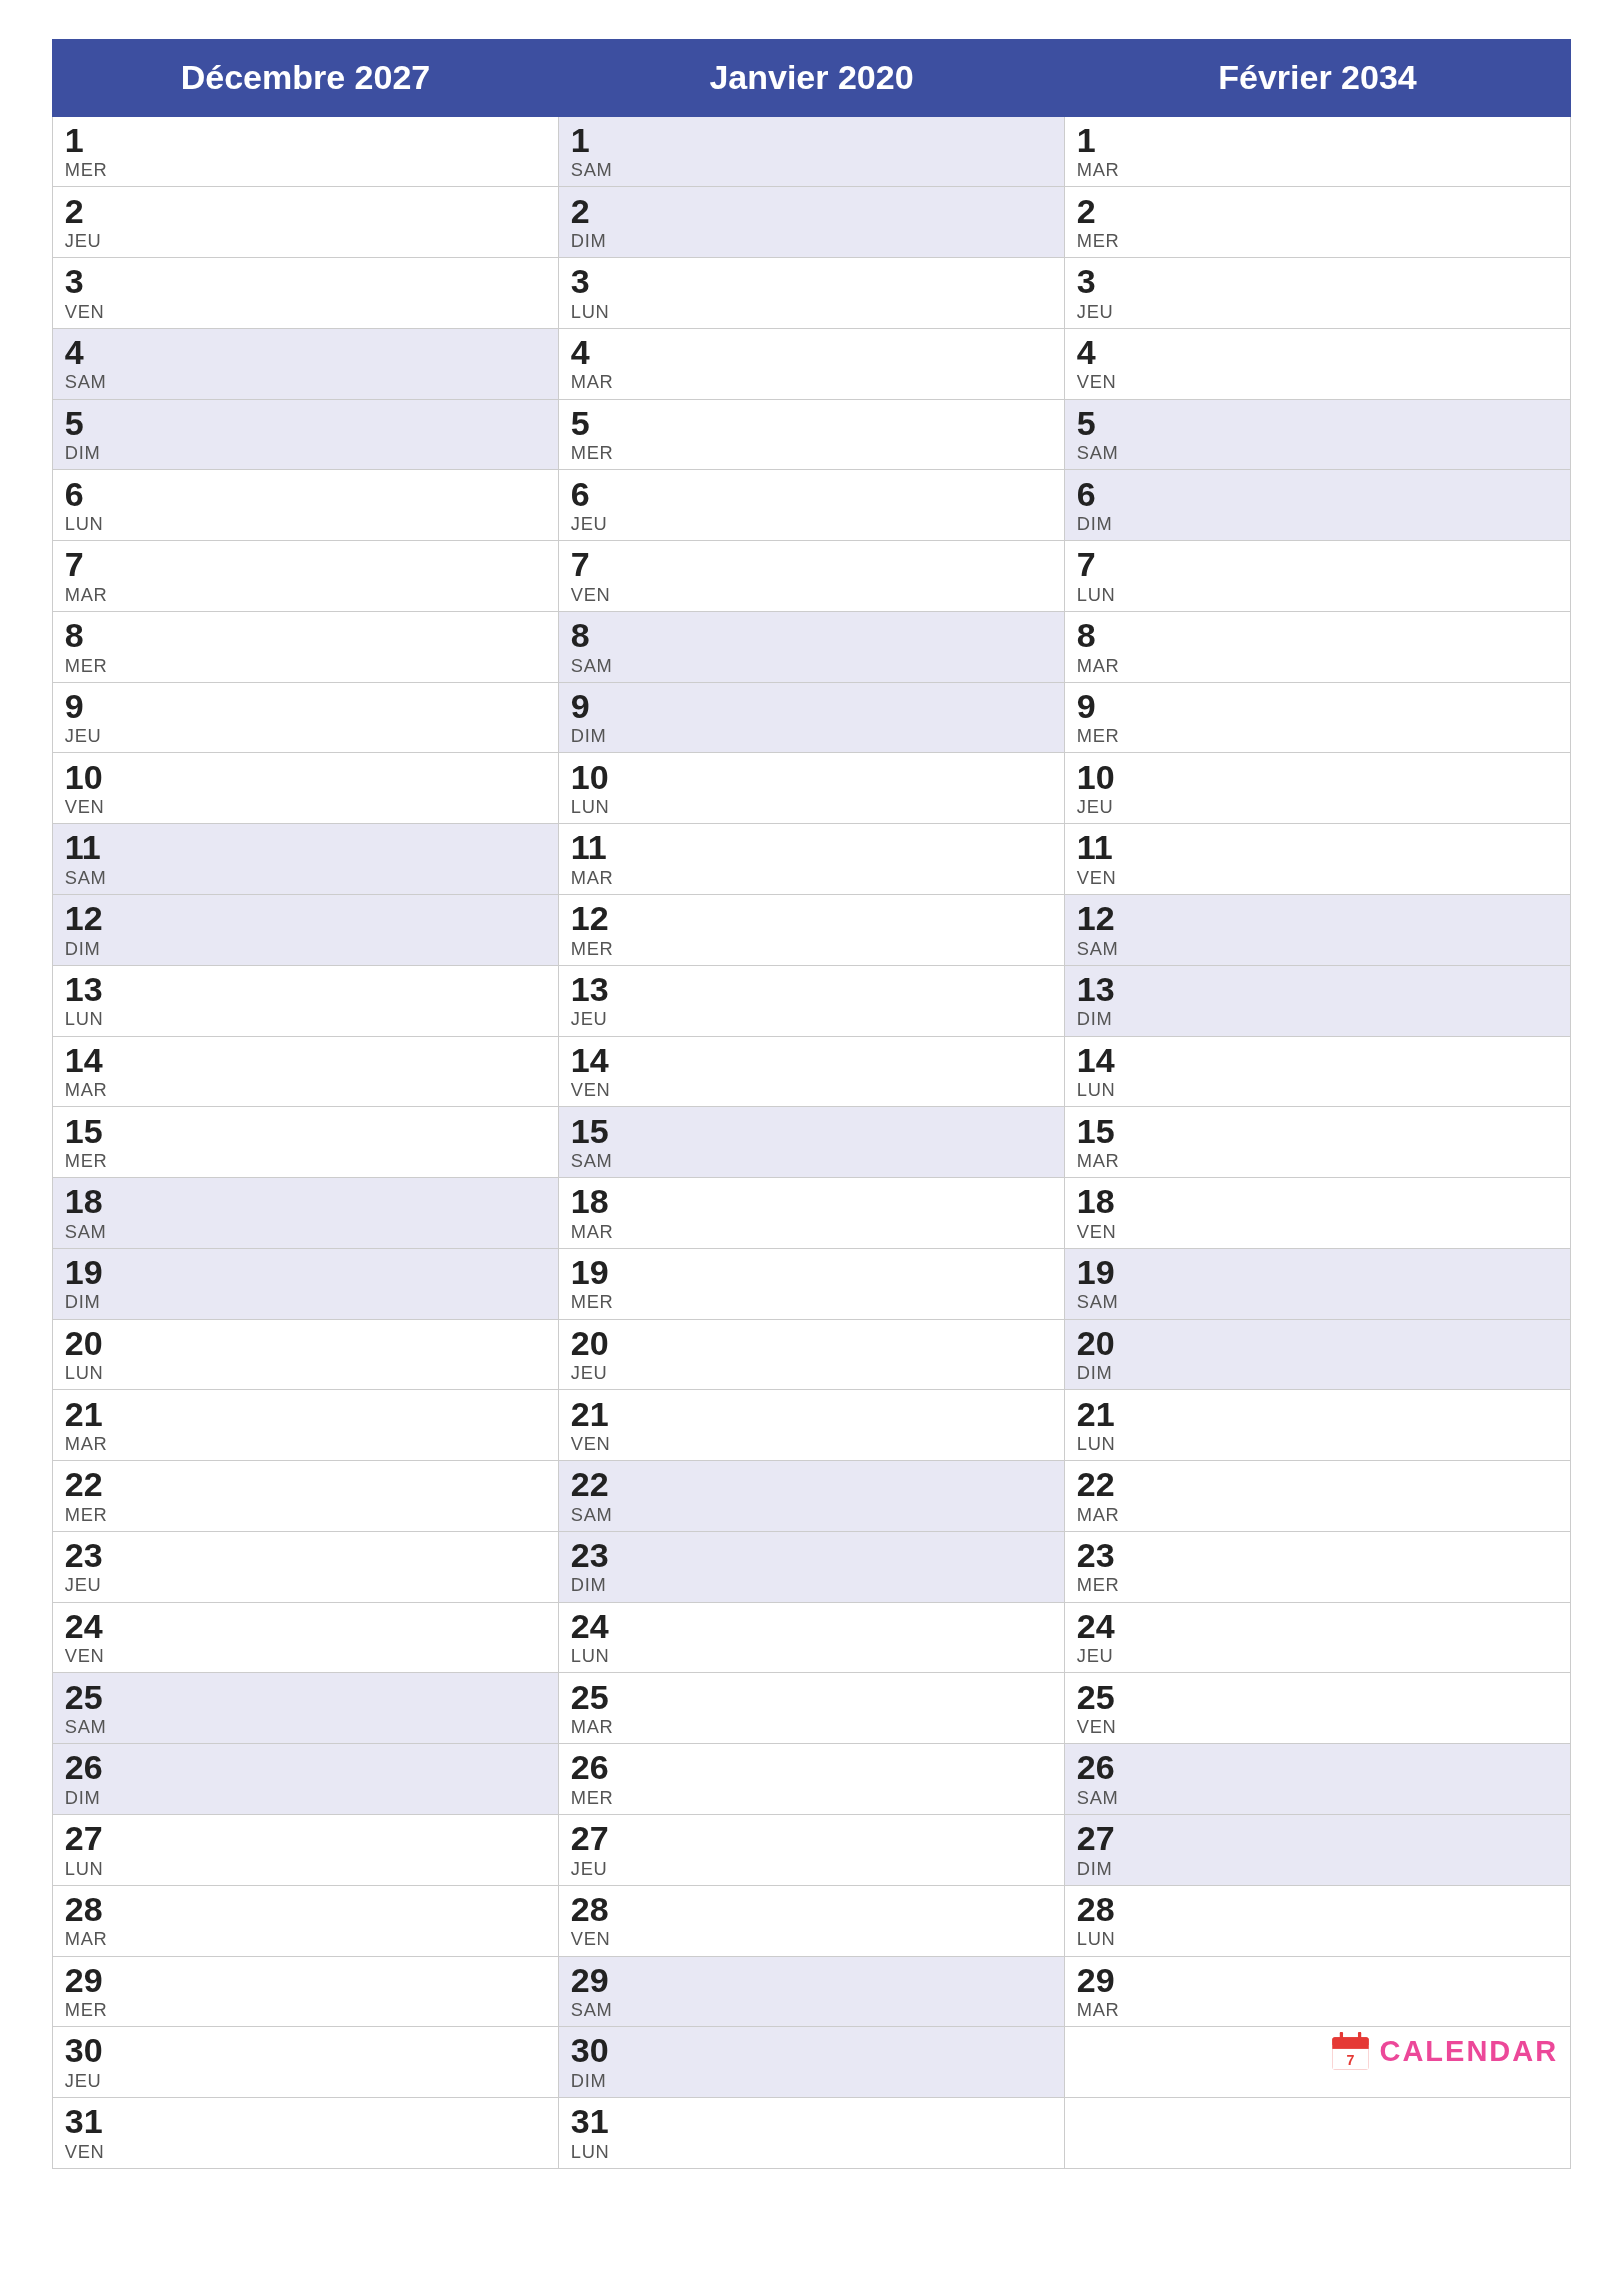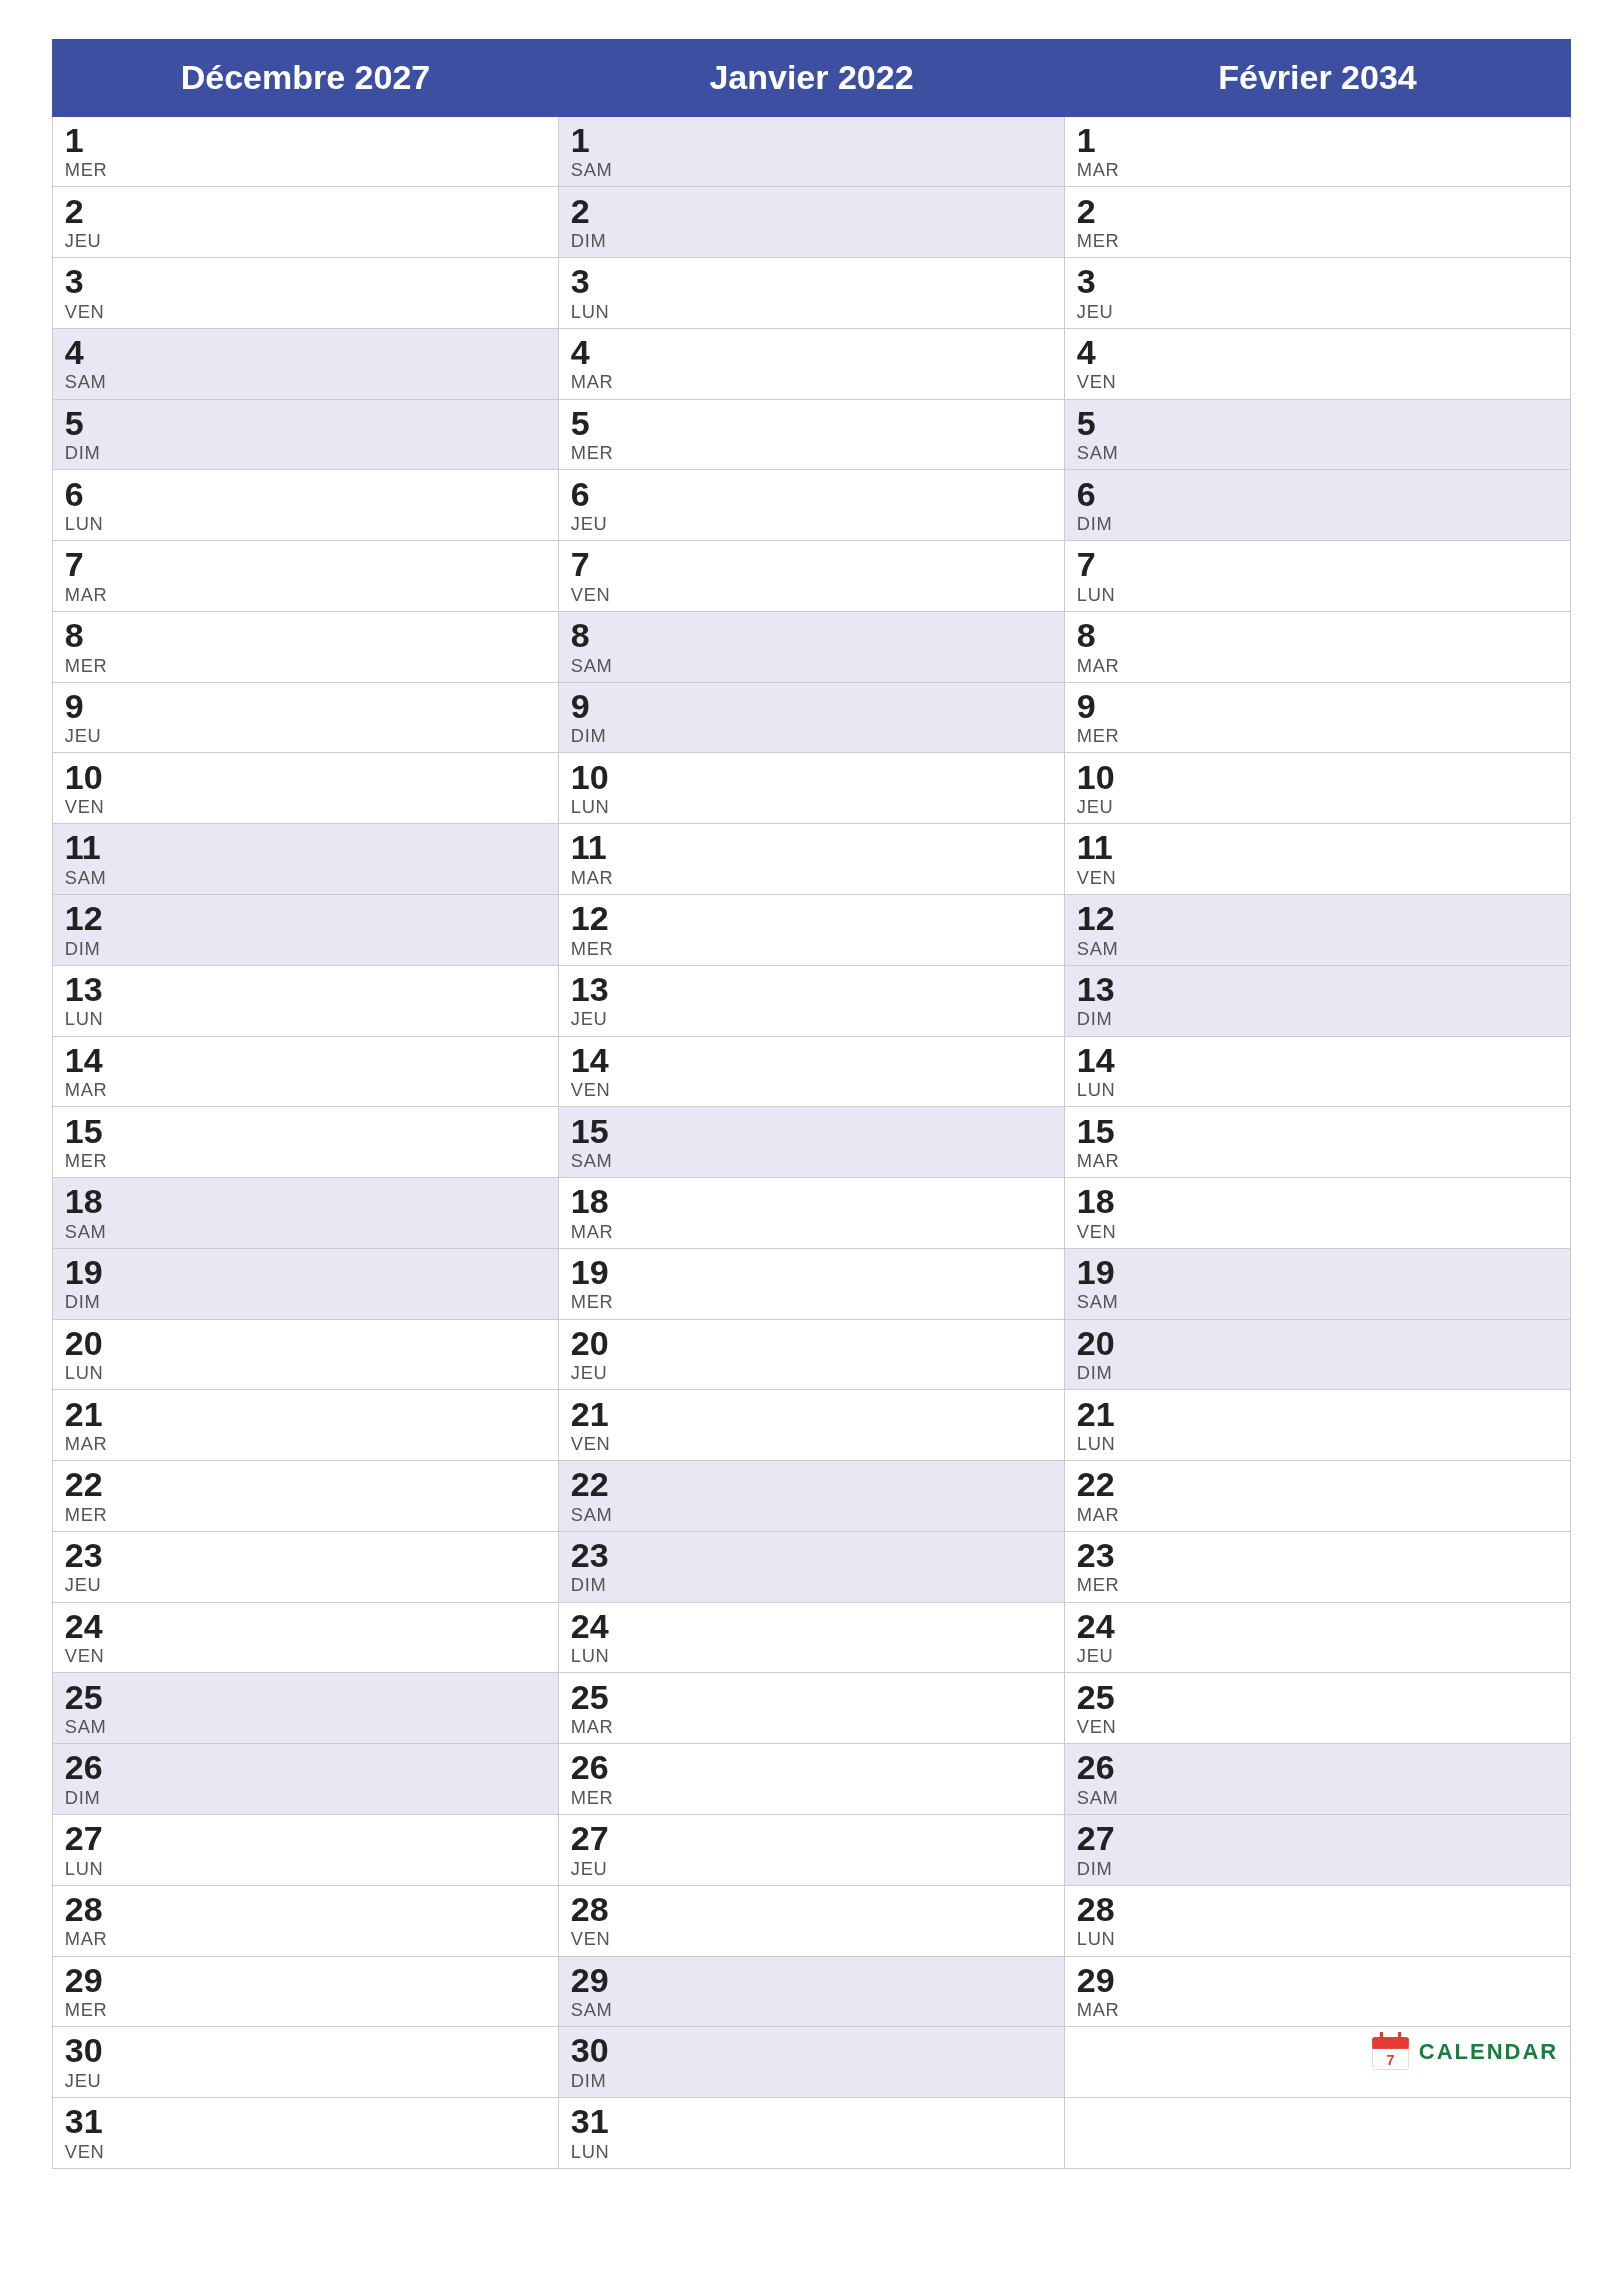--- a/index.html
+++ b/index.html
@@ -50,34 +50,34 @@
     .logo-container {
       display: inline-flex;
       align-items: center;
       gap: 9.2px;
     }
     .logo-icon {
       width: 39px;
       height: 39px;
     }
     .logo-text {
-      font-size: 22px;
+      font-size: 29px;
       font-weight: bold;
-      color: #15803d;
+      color: #ec4899;
       letter-spacing: 2px;
     }
   </style>
 </head>
 <body>
 
 <table class="calendar-grid">
   <thead>
     <tr>
       <th>Décembre 2027</th>
-      <th>Janvier 2022</th>
+      <th>Janvier 2020</th>
       <th>Février 2034</th>
     </tr>
   </thead>
   <tbody id="calendar-body">
   <tr>
         <td>
           <div class="day-number">1</div>
           <div class="day-name">MER</div>
         </td>
         <td style="background: rgb(232, 232, 244);">

